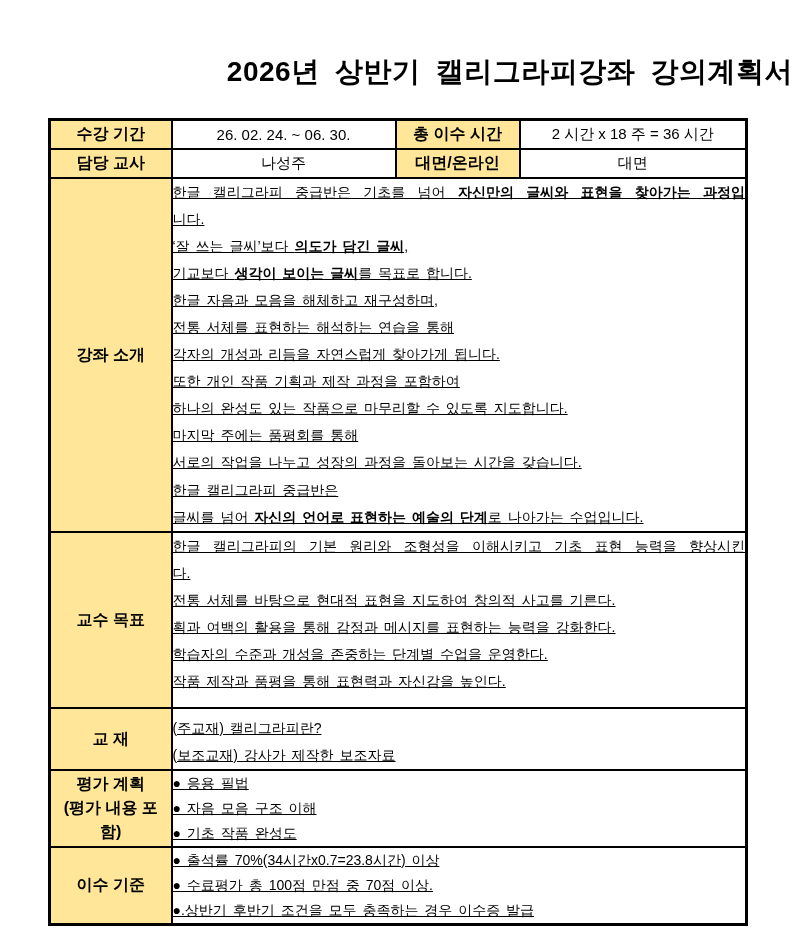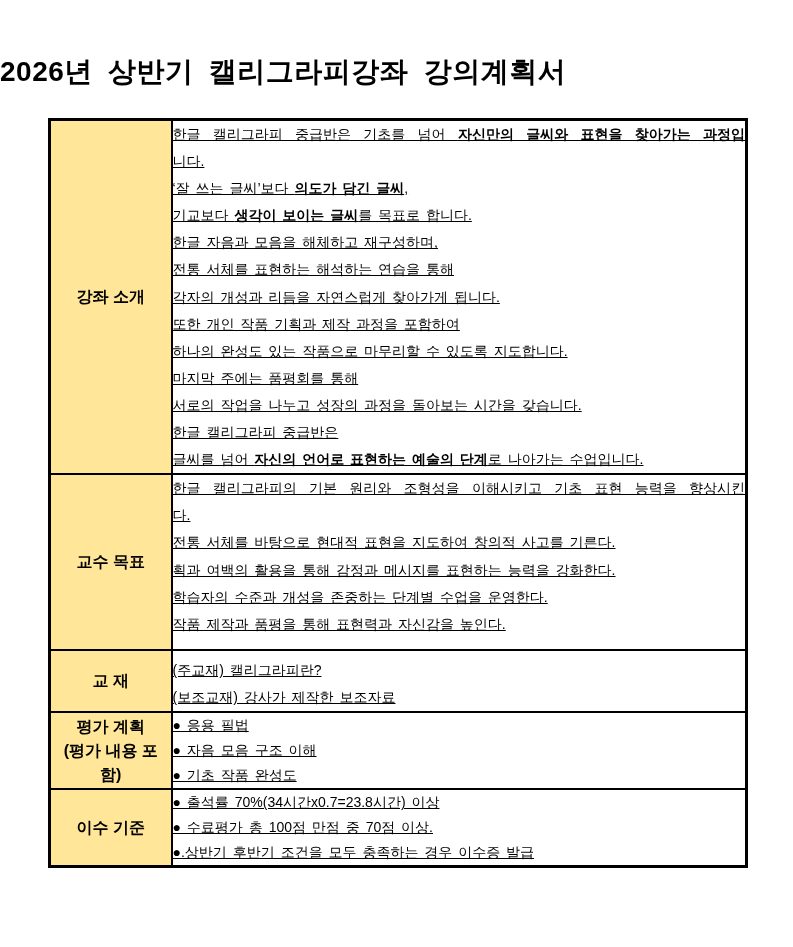--- a/index.html
+++ b/index.html
@@ -7,21 +7,21 @@
   html, body { margin: 0; padding: 0; background: #ffffff; }
   .page {
     width: 793px; height: 947px; background: #ffffff;
     font-family: "Liberation Sans", "DejaVu Sans", sans-serif;
     color: var(--text-c);
     padding-top: 52px;
     overflow: hidden;
   }
   .title {
     margin: 0 0 26px 0;
-    text-align: left;
+    text-align: right;
     font-size: 28px;
     line-height: 40px;
     font-weight: bold;
     letter-spacing: 0.5px;
     word-spacing: 7px;
     color: #000;
   }
   table.plan {
     border-collapse: collapse;
     table-layout: fixed;
@@ -78,20 +78,32 @@
   <h1 class="title">2026년 상반기 캘리그라피강좌 강의계획서</h1>
 
   <table class="plan">
     <colgroup>
       <col style="width:122px">
         <col style="width:224px">
         <col style="width:124px">
         <col style="width:227px">
     </colgroup>
     <tbody>
+      <tr class="r-info">
+        <td class="lbl">수강 기간</td>
+        <td class="val">26. 02. 24. ~ 06. 30.</td>
+        <td class="lbl">총 이수 시간</td>
+        <td class="val">2 시간 x 18 주 = 36 시간</td>
+      </tr>
+      <tr class="r-info">
+        <td class="lbl">담당 교사</td>
+        <td class="val">나성주</td>
+        <td class="lbl">대면/온라인</td>
+        <td class="val">대면</td>
+      </tr>
 
       <tr class="r-intro">
         <td class="lbl">
             <div class="line">강좌 소개</div>
           </td>
         <td class="content" colspan="3">
             <div class="line just"><span>한글 캘리그라피 중급반은 기초를 넘어 </span><span class="b">자신만의 글씨와 표현을 찾아가는 과정입</span></div>
             <div class="line">니다.</div>
             <div class="line"><span>‘잘 쓰는 글씨’보다 </span><span class="b">의도가 담긴 글씨</span><span>,</span></div>
             <div class="line"><span>기교보다 </span><span class="b">생각이 보이는 글씨</span><span>를 목표로 합니다.</span></div>

